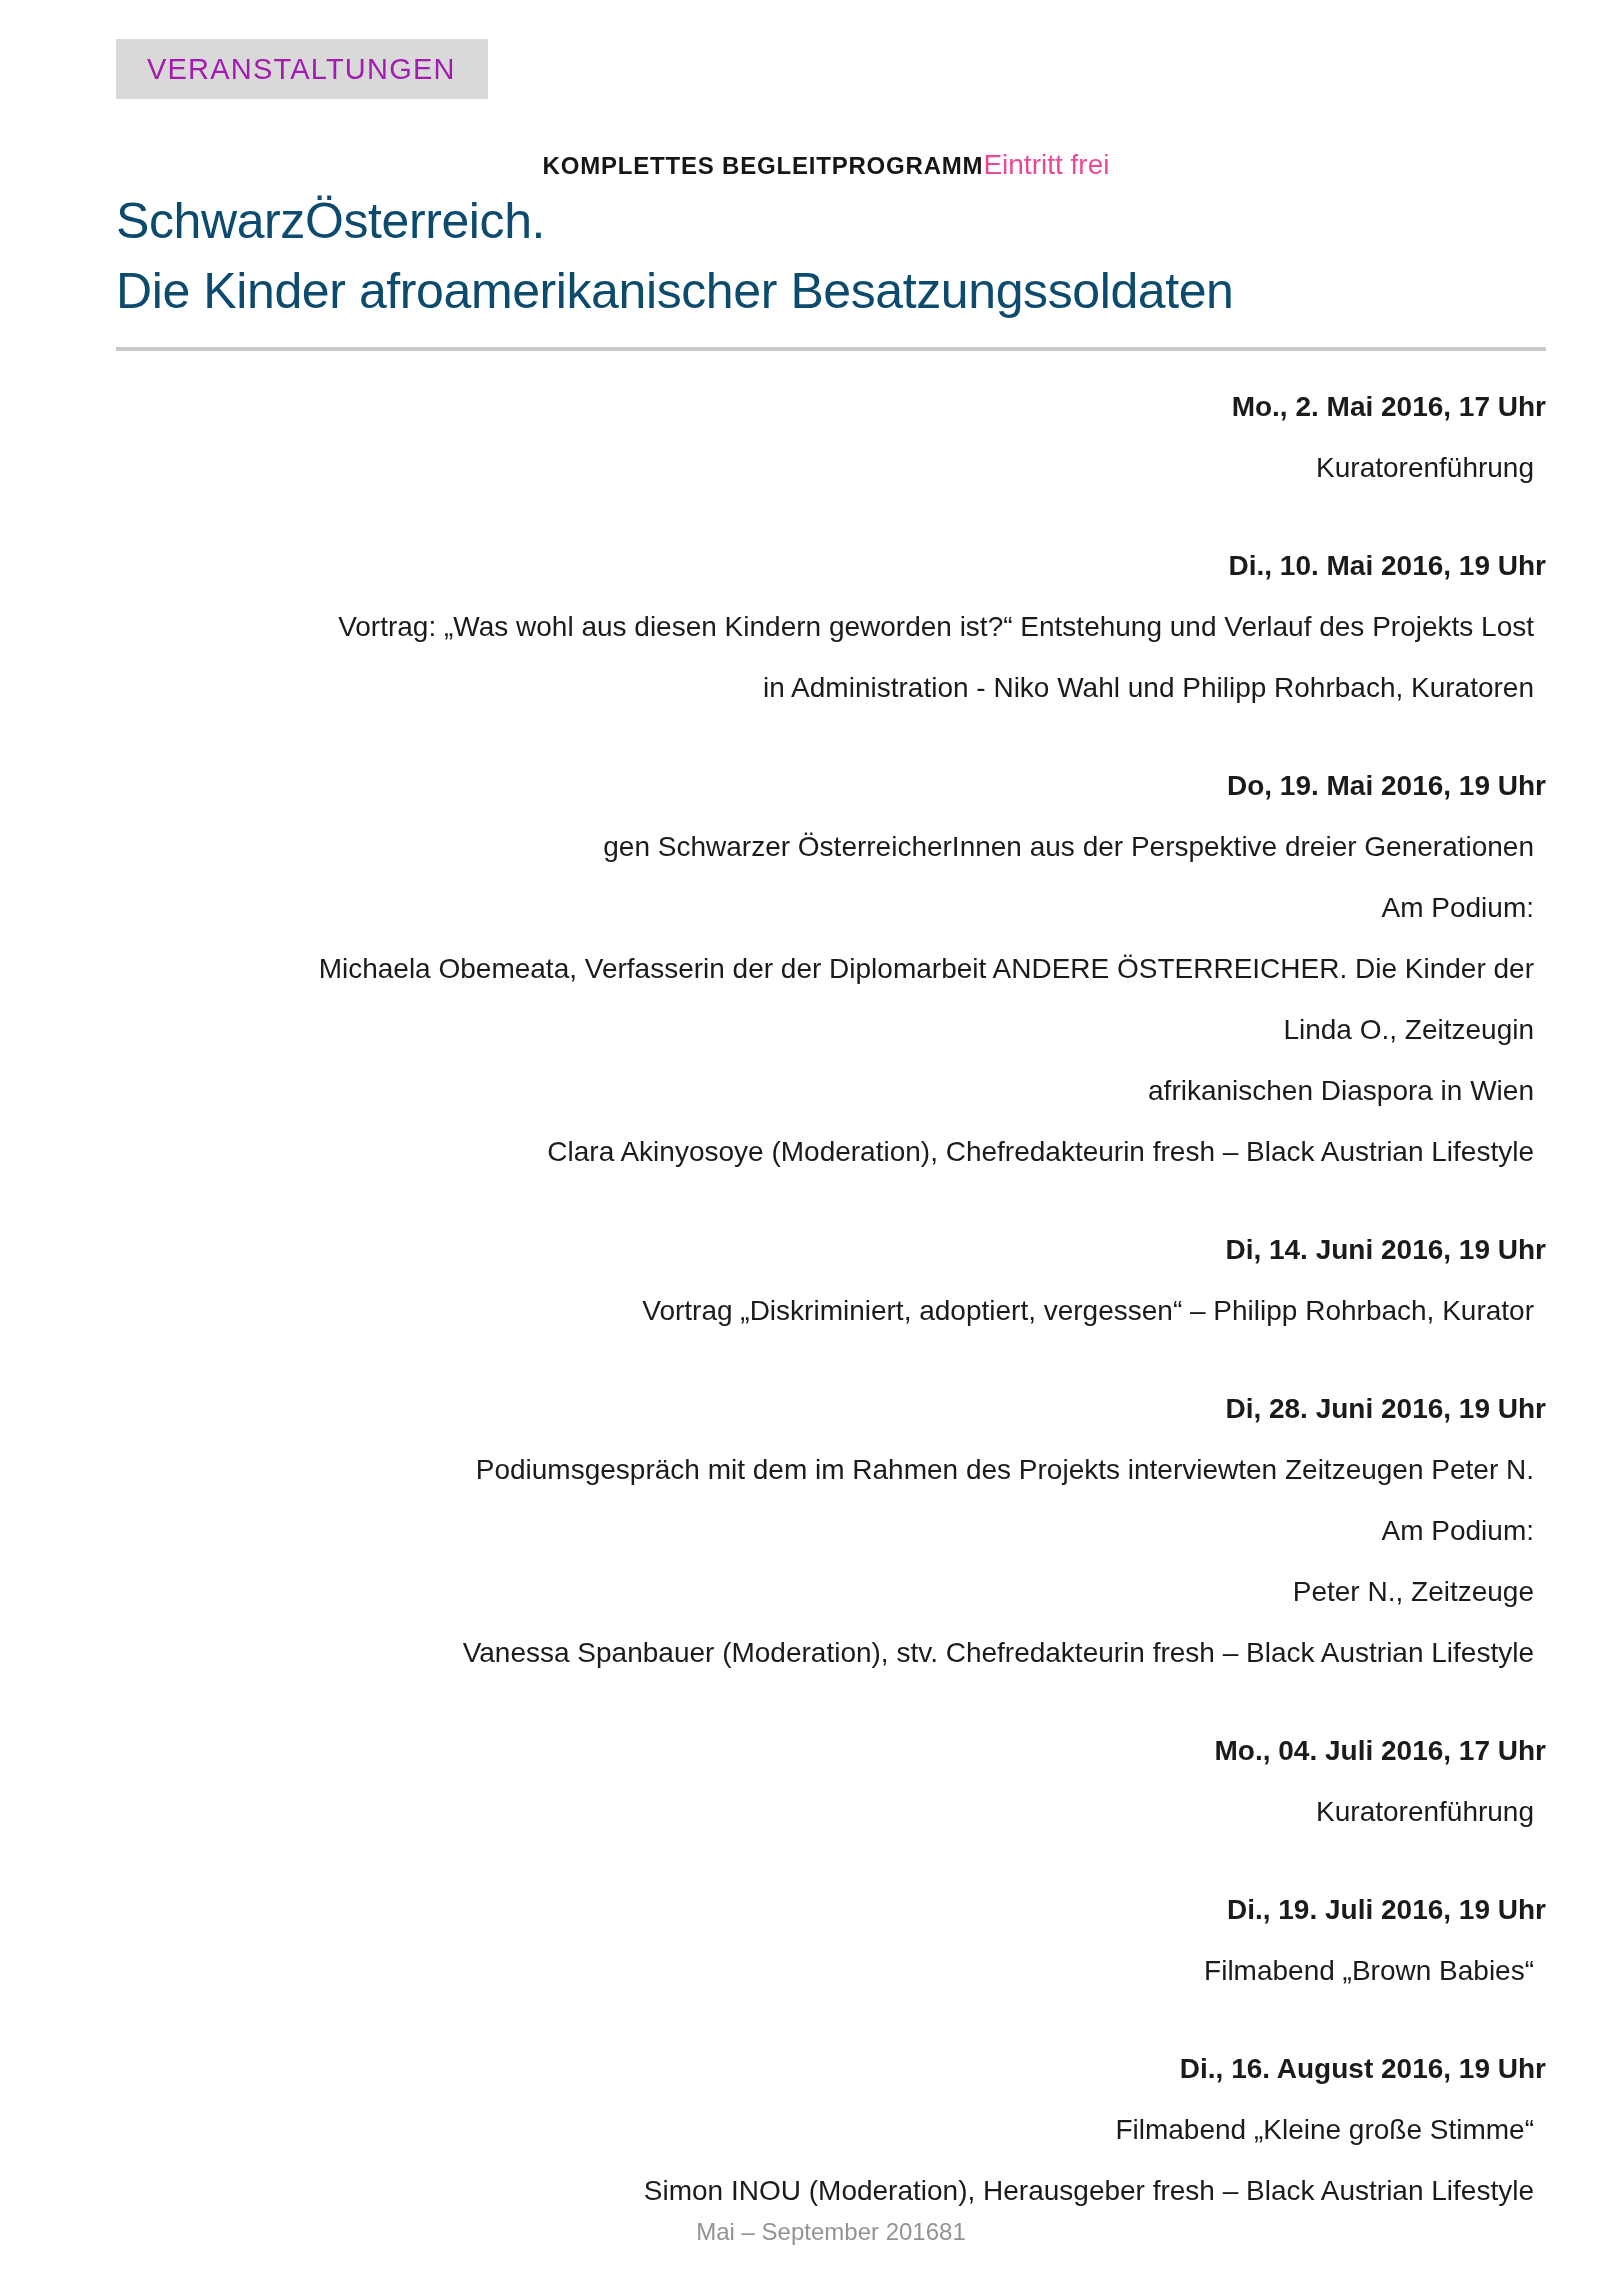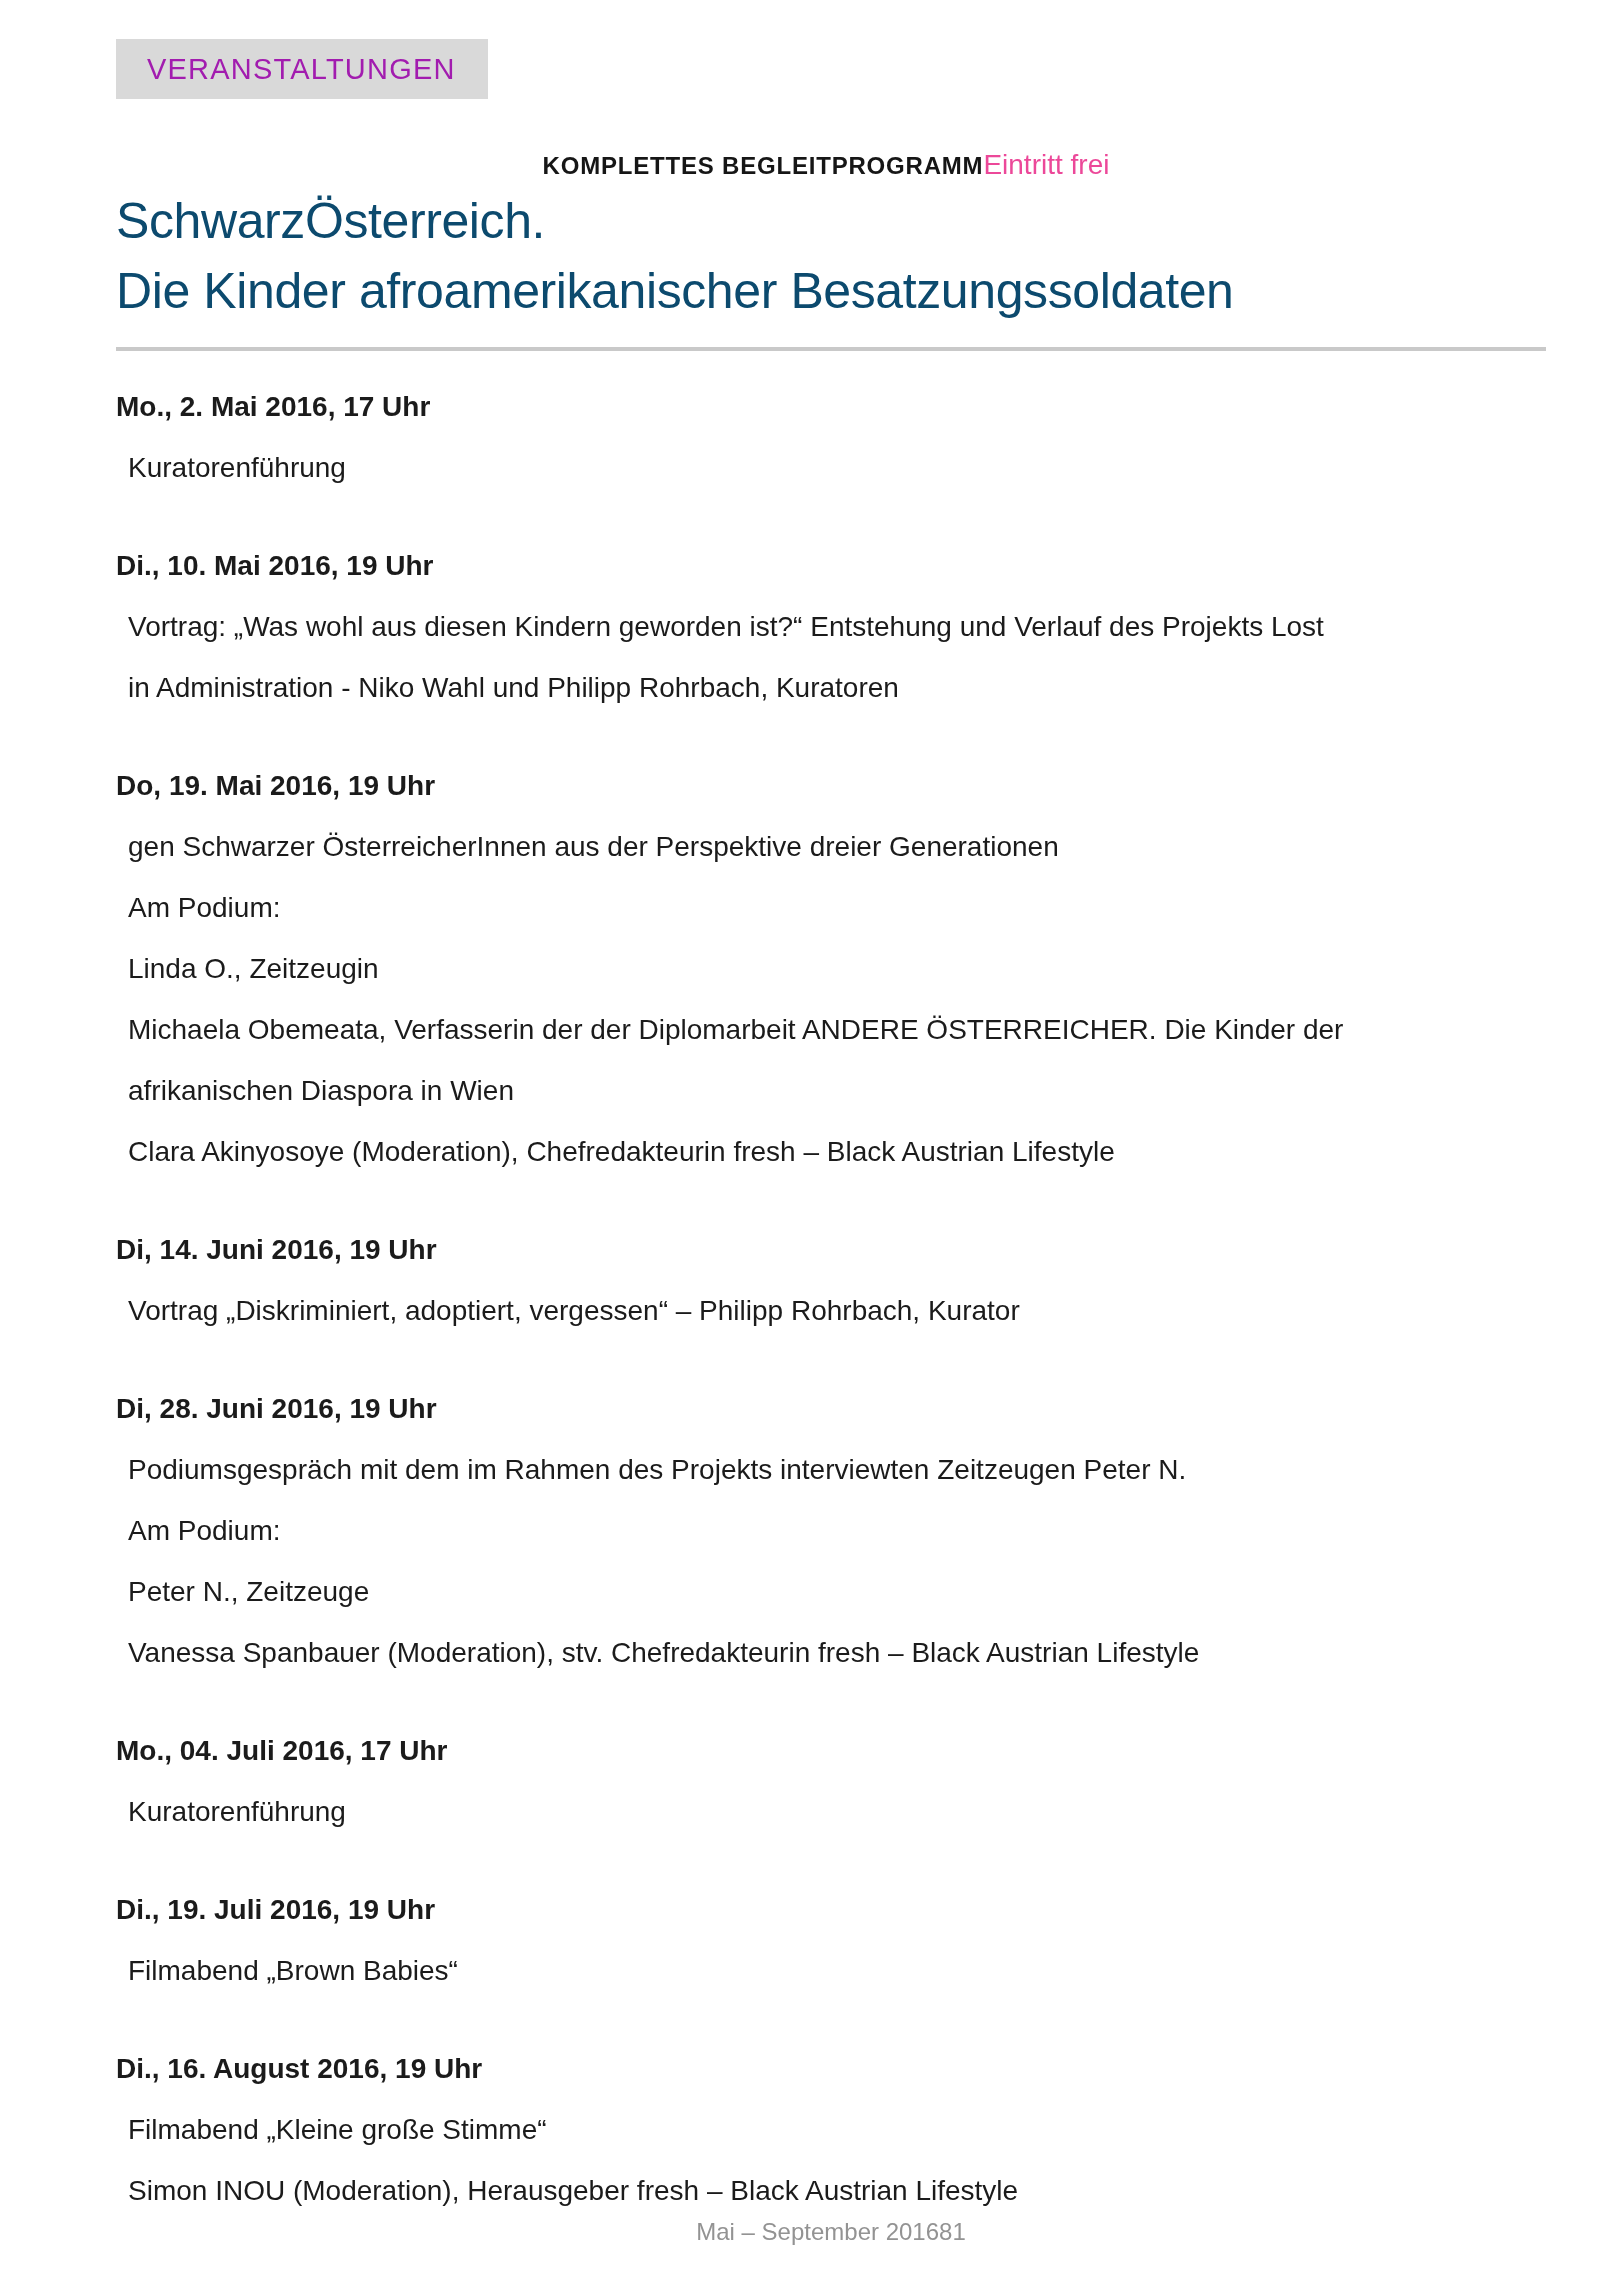--- a/index.html
+++ b/index.html
@@ -74,20 +74,21 @@
     background: #c9c9c9;
   }
   .events {
     position: absolute;
     top: 382px;
     left: 116px;
     right: 77px;
   }
   .event {
     margin: 0 0 49px 0;
+    text-align: right;
   }
   .event .event-date {
     margin: 0;
     font-size: 28px;
     font-weight: 700;
     line-height: 49px;
     color: #1b1b1b;
   }
   .event .event-line {
     margin: 12px;
@@ -139,22 +140,22 @@
     <section class="event">
       <h3 class="event-date">Di., 10. Mai 2016, 19 Uhr</h3>
     <p class="event-line">Vortrag: „Was wohl aus diesen Kindern geworden ist?“ Entstehung und Verlauf des Projekts Lost</p>
         <p class="event-line">in Administration - Niko Wahl und Philipp Rohrbach, Kuratoren</p>
       </section>
 
     <section class="event">
       <h3 class="event-date">Do, 19. Mai 2016, 19 Uhr</h3>
         <p class="event-line">gen Schwarzer ÖsterreicherInnen aus der Perspektive dreier Generationen</p>
         <p class="event-line">Am Podium:</p>
+        <p class="event-line">Michaela Obemeata, Verfasserin der der Diplomarbeit ANDERE ÖSTERREICHER. Die Kinder der</p>
         <p class="event-line">Linda O., Zeitzeugin</p>
-        <p class="event-line">Michaela Obemeata, Verfasserin der der Diplomarbeit ANDERE ÖSTERREICHER. Die Kinder der</p>
         <p class="event-line">afrikanischen Diaspora in Wien</p>
         <p class="event-line">Clara Akinyosoye (Moderation), Chefredakteurin fresh – Black Austrian Lifestyle</p>
       </section>
 
     <section class="event">
       <h3 class="event-date">Di, 14. Juni 2016, 19 Uhr</h3>
     <p class="event-line">Vortrag „Diskriminiert, adoptiert, vergessen“ – Philipp Rohrbach, Kurator</p>
       </section>
 
     <section class="event">

